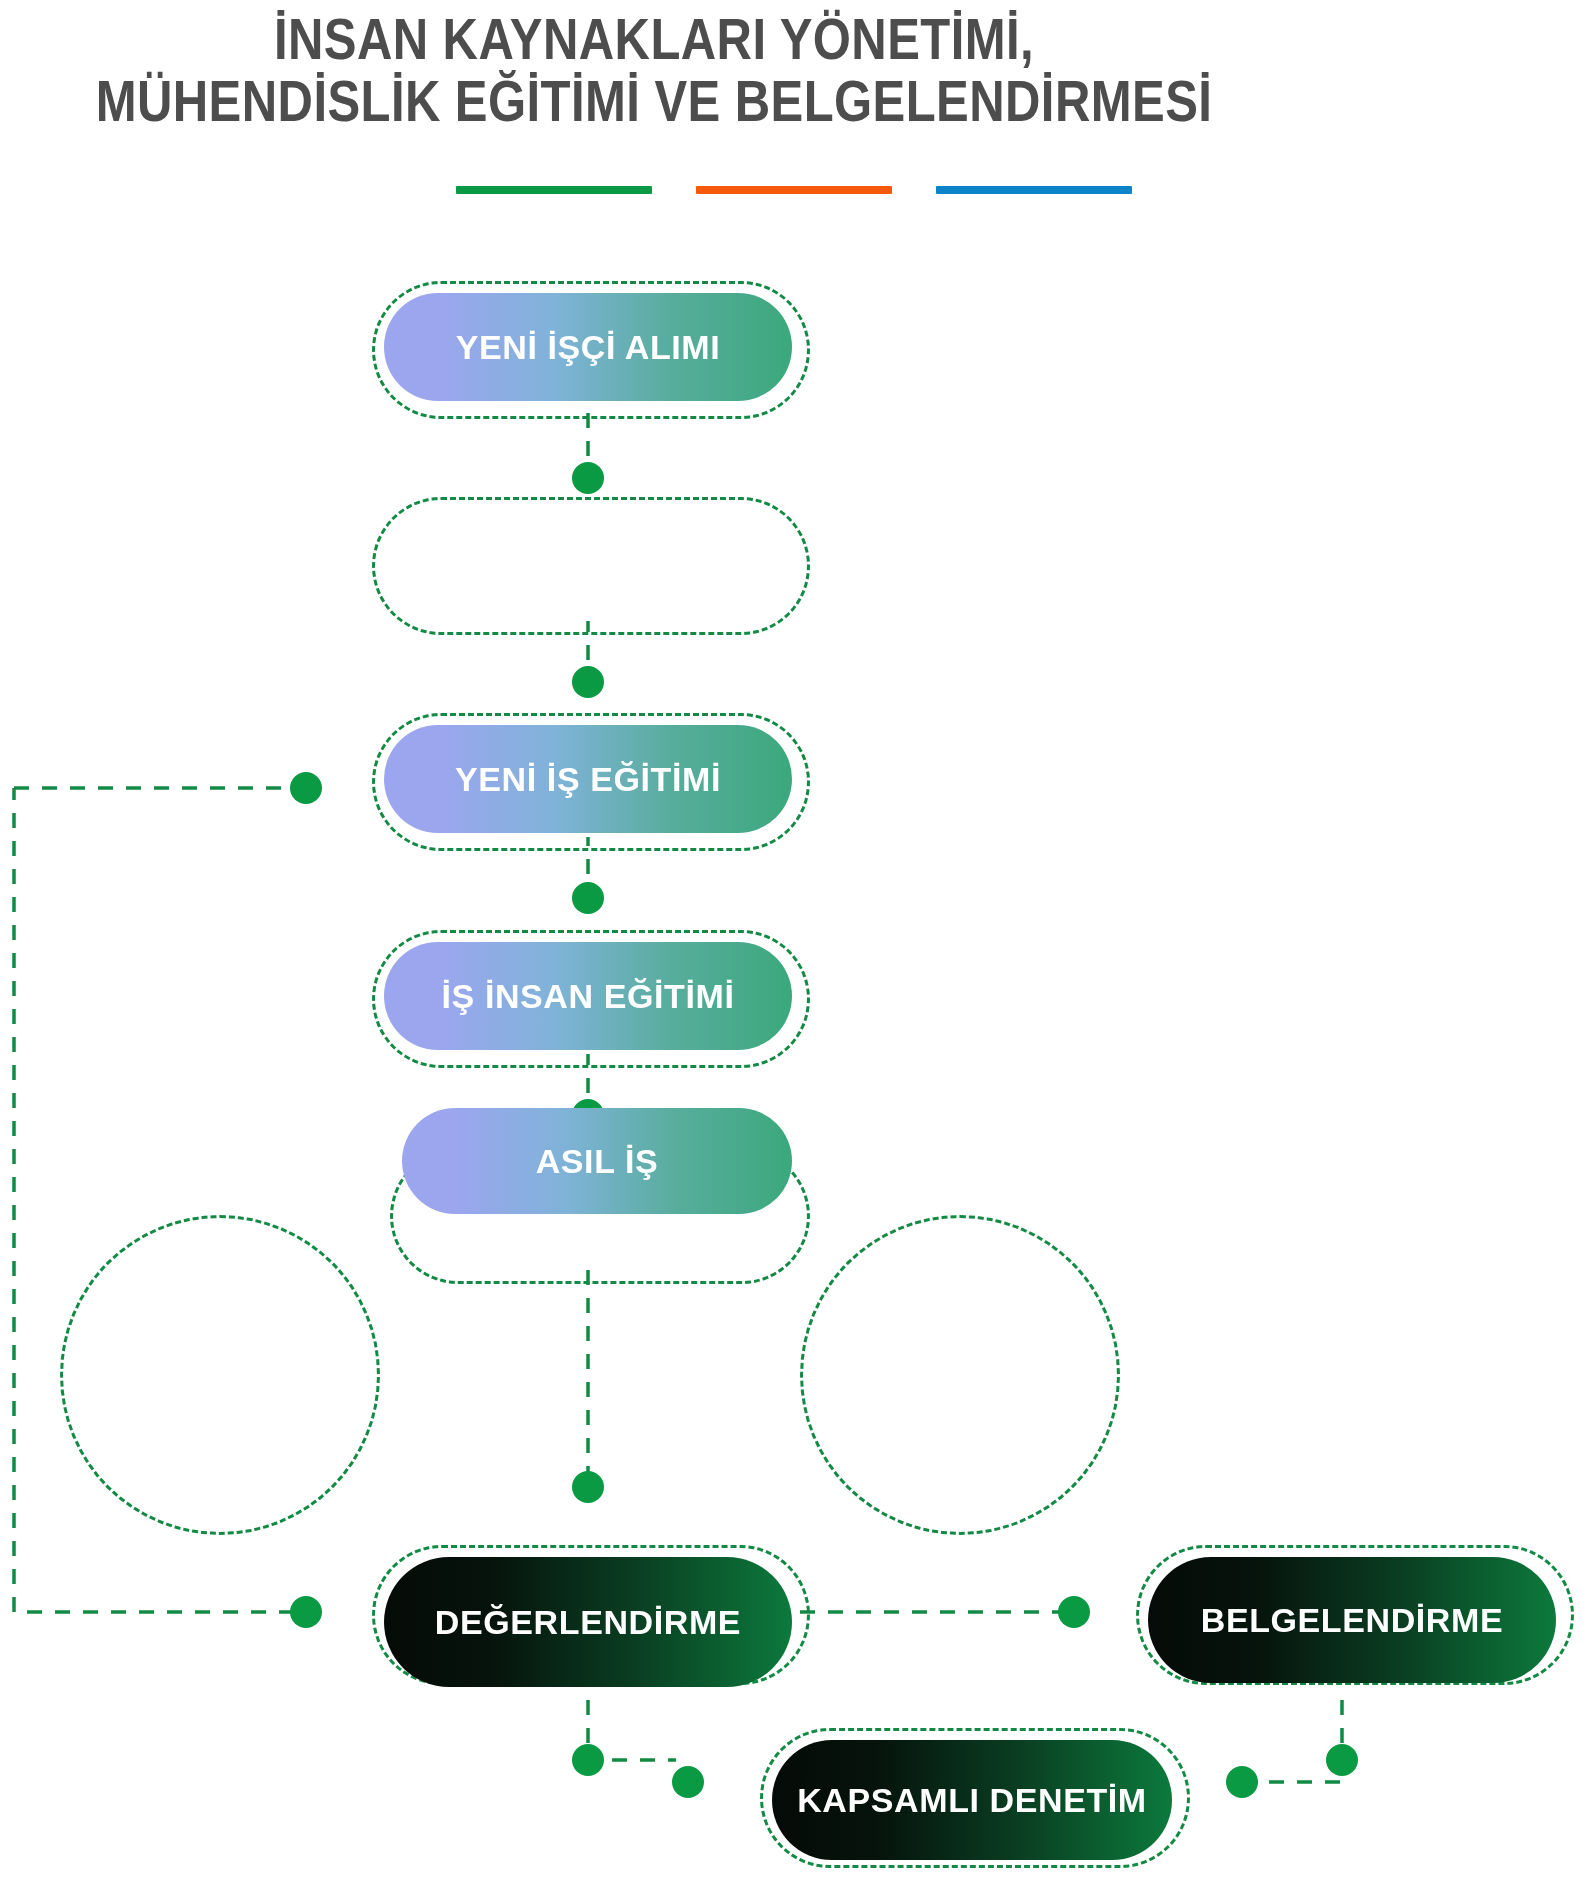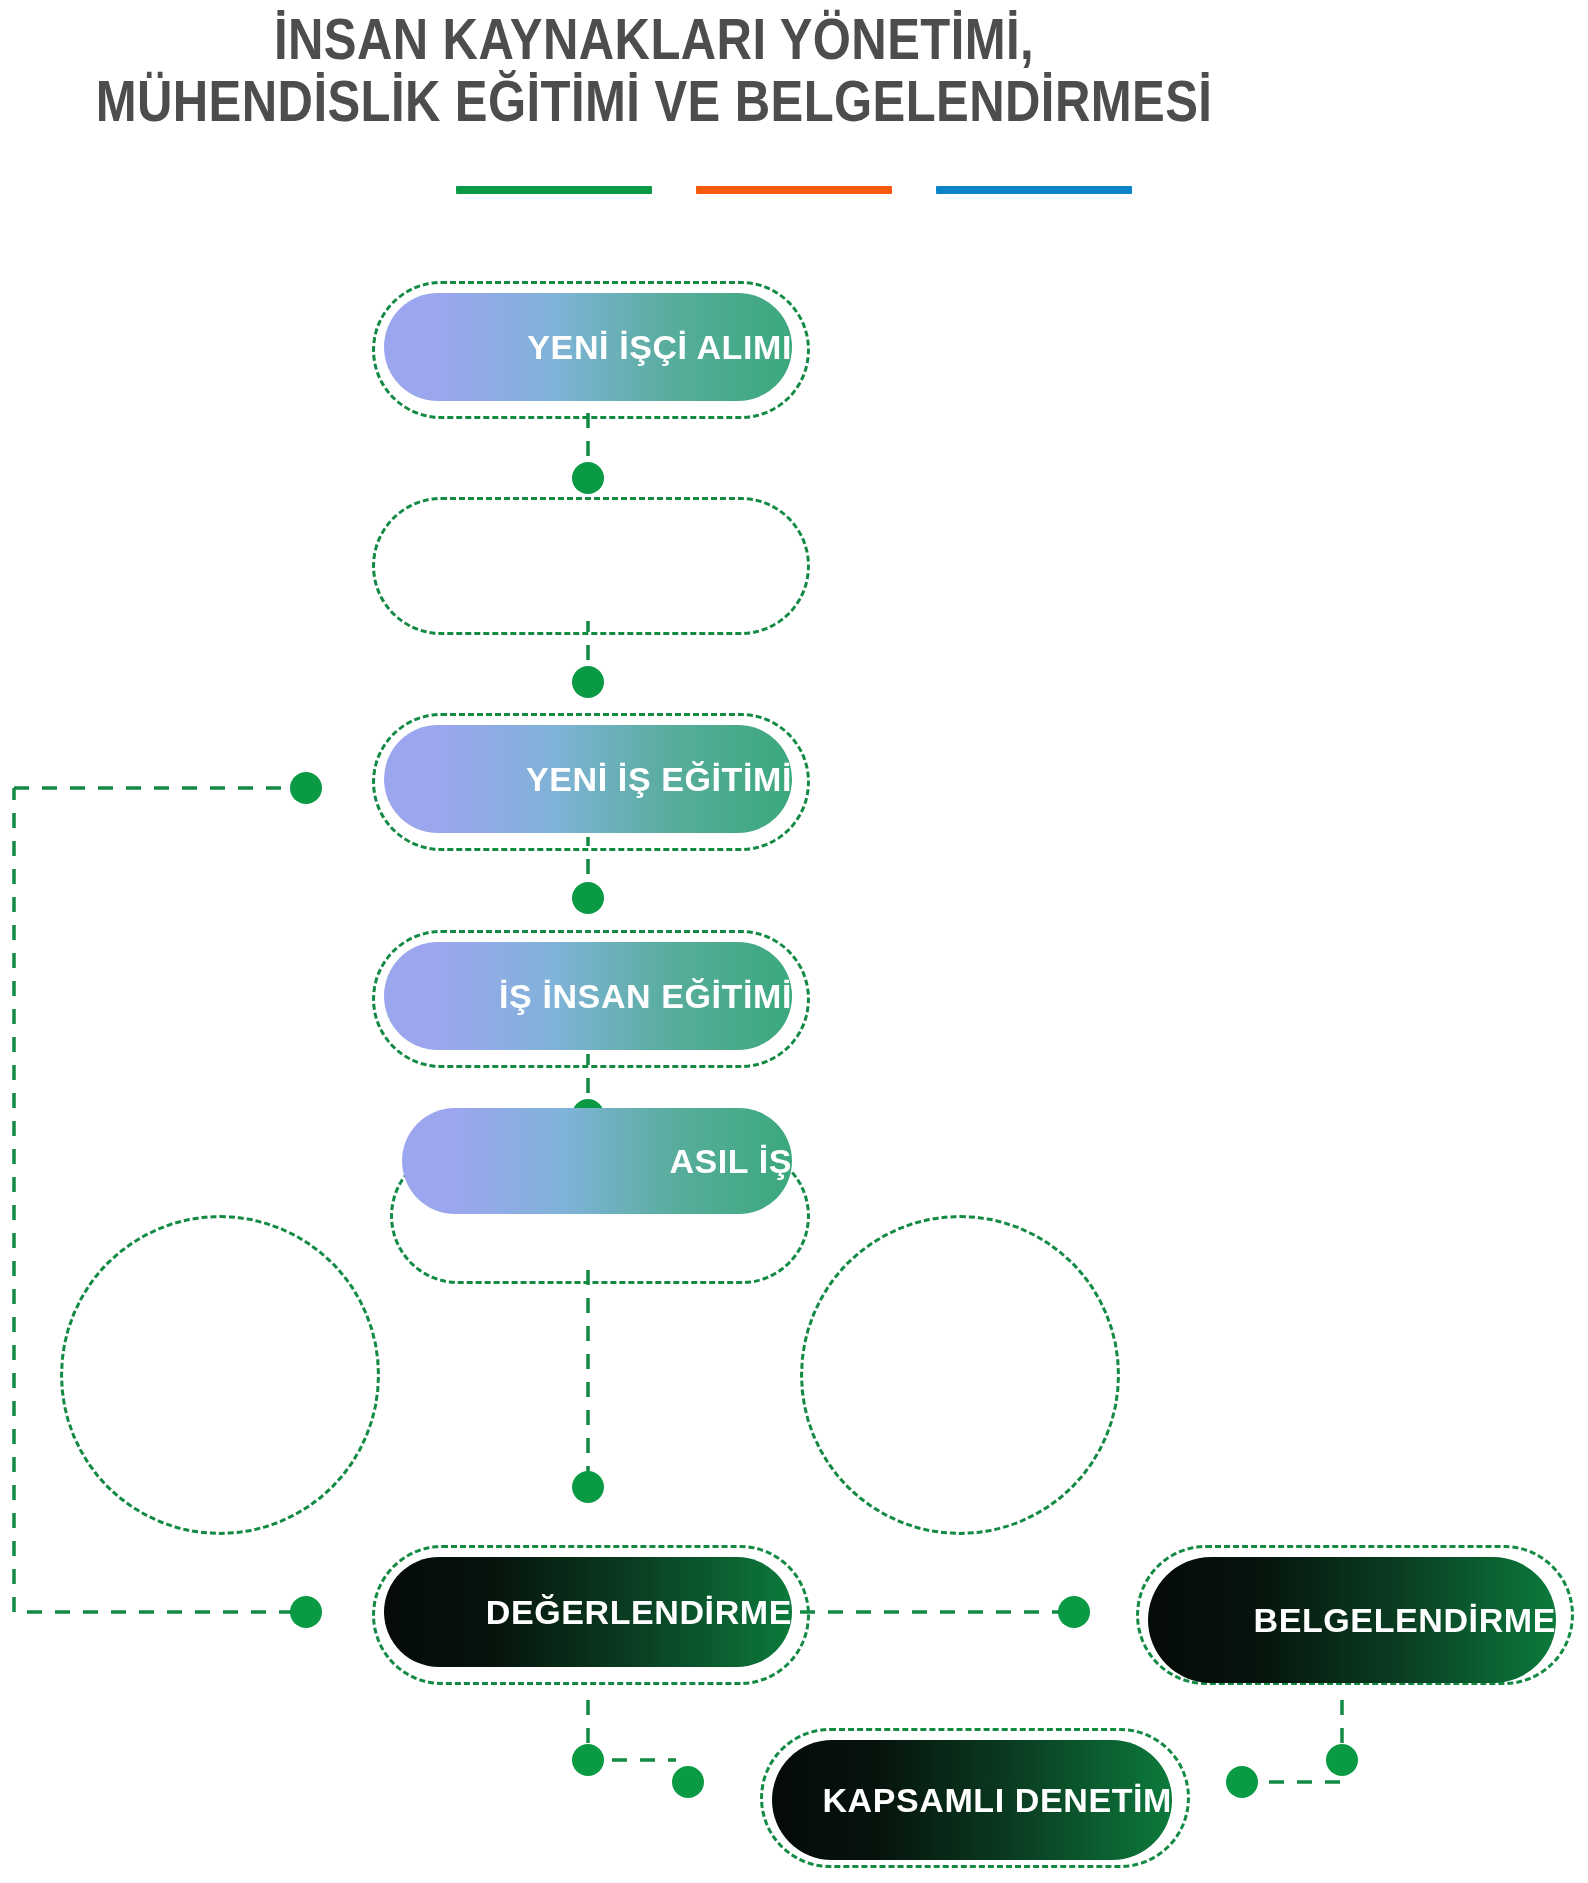--- a/index.html
+++ b/index.html
@@ -26,21 +26,21 @@
     position:absolute;left:0;top:186px;width:1588px;
     display:flex;justify-content:center;gap:44px;
   }
   .accent{height:8px;width:196px;border-radius:1px;}
 
   
   #wires{position:absolute;left:0;top:0;width:1588px;height:1883px;pointer-events:none;}
   .pill{
     position:absolute;
     border-radius:999px;
-    display:flex;align-items:center;justify-content:flex-end;
+    display:flex;align-items:center;justify-content:center;
     text-align:center;
     color:#ffffff;
     font-family:"Liberation Sans Narrow","Liberation Sans",sans-serif;
     font-weight:700;
     letter-spacing:0.6px;
     line-height:1.08;
     z-index:4;
   }
   .pill-light{
     background:linear-gradient(90deg,#9ba6ee 0%,#9ba6ee 14%,#7fb3d8 42%,#58ad9d 70%,#3ba87c 100%);
@@ -179,21 +179,21 @@
     <div class="circ-halo" style="left:10px;top:10px;width:300px;height:300px;"></div>
     <div class="circ-shadow" style="left:16px;top:16px;width:288px;height:288px;"></div>
     <div class="circ-ring ring-grad" style="left:30px;top:30px;width:260px;height:260px;"></div>
     <div class="circ-inner" style="left:66px;top:66px;width:188px;height:188px;">
       <span class="circ-label">ONAYLI</span>
     </div>
   </div>
 
   <div class="dash-outline" style="left:372px;top:1545px;width:432px;height:134px;"></div>
   <div class="pill-halo" style="left:380px;top:1553px;width:416px;height:118px;"></div>
-  <div class="pill pill-dark" style="left:384px;top:1557px;width:408px;height:110px;font-size:34px;">
+  <div class="pill pill-dark" style="left:384px;top:1557px;width:408px;height:130px;font-size:34px;">
     <span>DEĞERLENDİRME</span>
   </div>
 
   <div class="dash-outline" style="left:1136px;top:1545px;width:432px;height:134px;"></div>
   <div class="pill-halo" style="left:1144px;top:1553px;width:416px;height:118px;"></div>
   <div class="pill pill-dark" style="left:1148px;top:1557px;width:408px;height:126px;font-size:34px;">
     <span>BELGELENDİRME</span>
   </div>
 
   <div class="dash-outline" style="left:760px;top:1728px;width:424px;height:134px;"></div>

